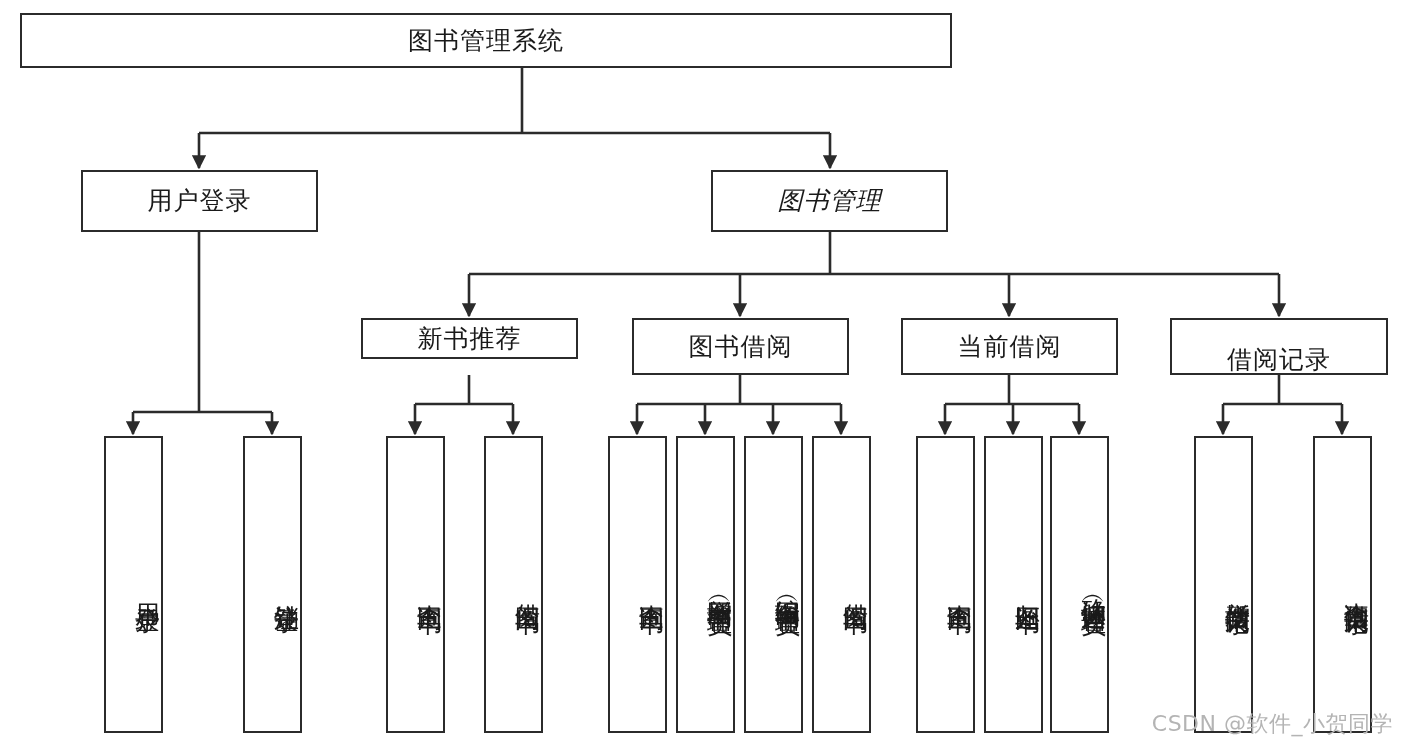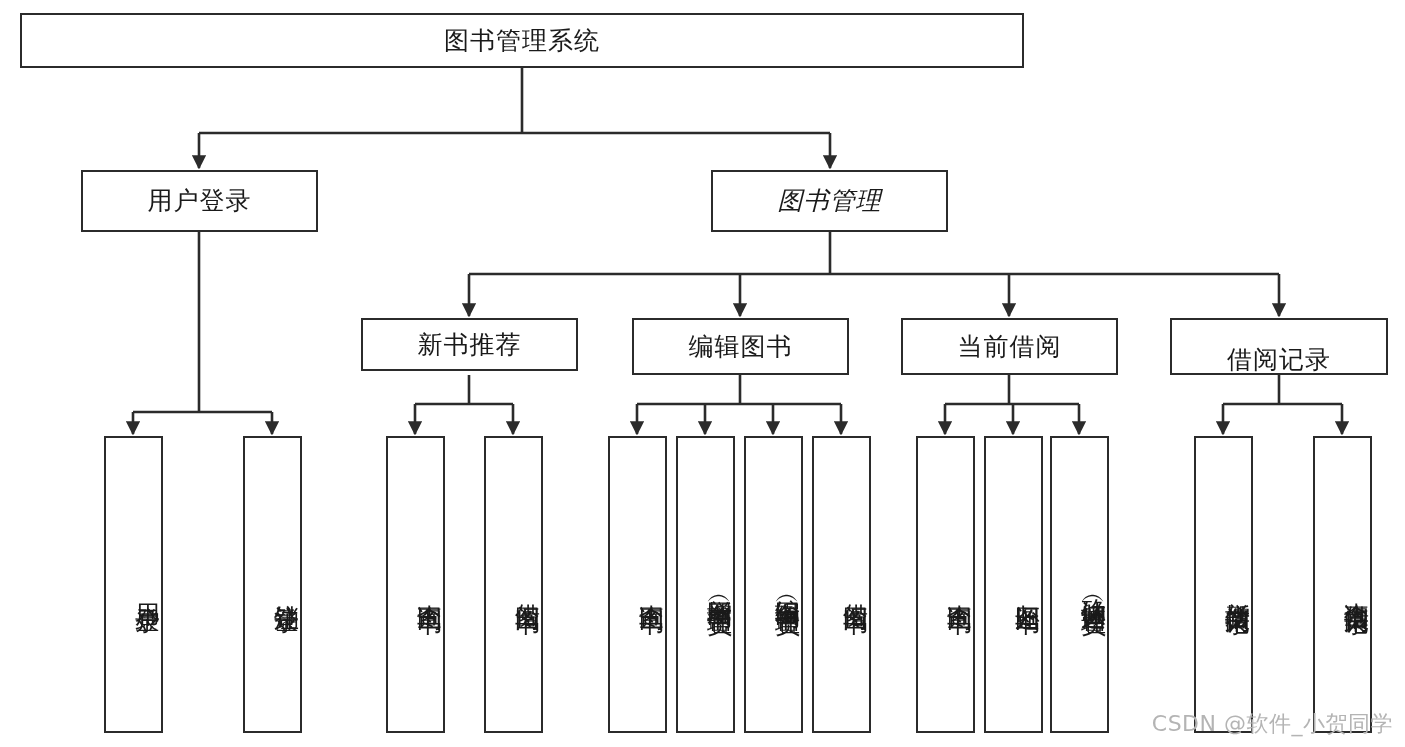--- a/index.html
+++ b/index.html
@@ -116,36 +116,36 @@
       <path d="M 1013 404 L 1013 434" marker-end="url(#arw)"></path>
       <path d="M 1079 404 L 1079 434" marker-end="url(#arw)"></path>
 
       <path d="M 1279 375 L 1279 404"></path>
       <path d="M 1223 404 L 1342 404"></path>
       <path d="M 1223 404 L 1223 434" marker-end="url(#arw)"></path>
       <path d="M 1342 404 L 1342 434" marker-end="url(#arw)"></path>
     </g>
   </svg>
 
-  <div class="node horiz" style="left:20px; top:13px; width:1004px; height:55px;">
+  <div class="node horiz" style="left:20px; top:13px; width:932px; height:55px;">
     <span>图书管理系统</span>
   </div>
 
   <div class="node horiz" style="left:81px; top:170px; width:237px; height:62px;">
     <span>用户登录</span>
   </div>
   <div class="node horiz" style="left:711px; top:170px; width:237px; height:62px;font-style:italic;">
     <span>图书管理</span>
   </div>
 
-  <div class="node horiz" style="left:361px; top:318px; width:217px; height:53px;">
+  <div class="node horiz" style="left:361px; top:318px; width:217px; height:41px;">
     <span>新书推荐</span>
   </div>
   <div class="node horiz" style="left:632px; top:318px; width:217px; height:57px;">
-    <span>编辑图书</span>
+    <span>图书借阅</span>
   </div>
   <div class="node horiz" style="left:901px; top:318px; width:217px; height:57px;">
     <span>当前借阅</span>
   </div>
   <div class="node horiz" style="left:1170px; top:318px; width:218px; height:57px;align-items:flex-end;">
     <span>借阅记录</span>
   </div>
 
   <div class="node vert" style="left:104px; top:436px; width:59px; height:297px;">
     <span class="vtext">用户登录</span>

